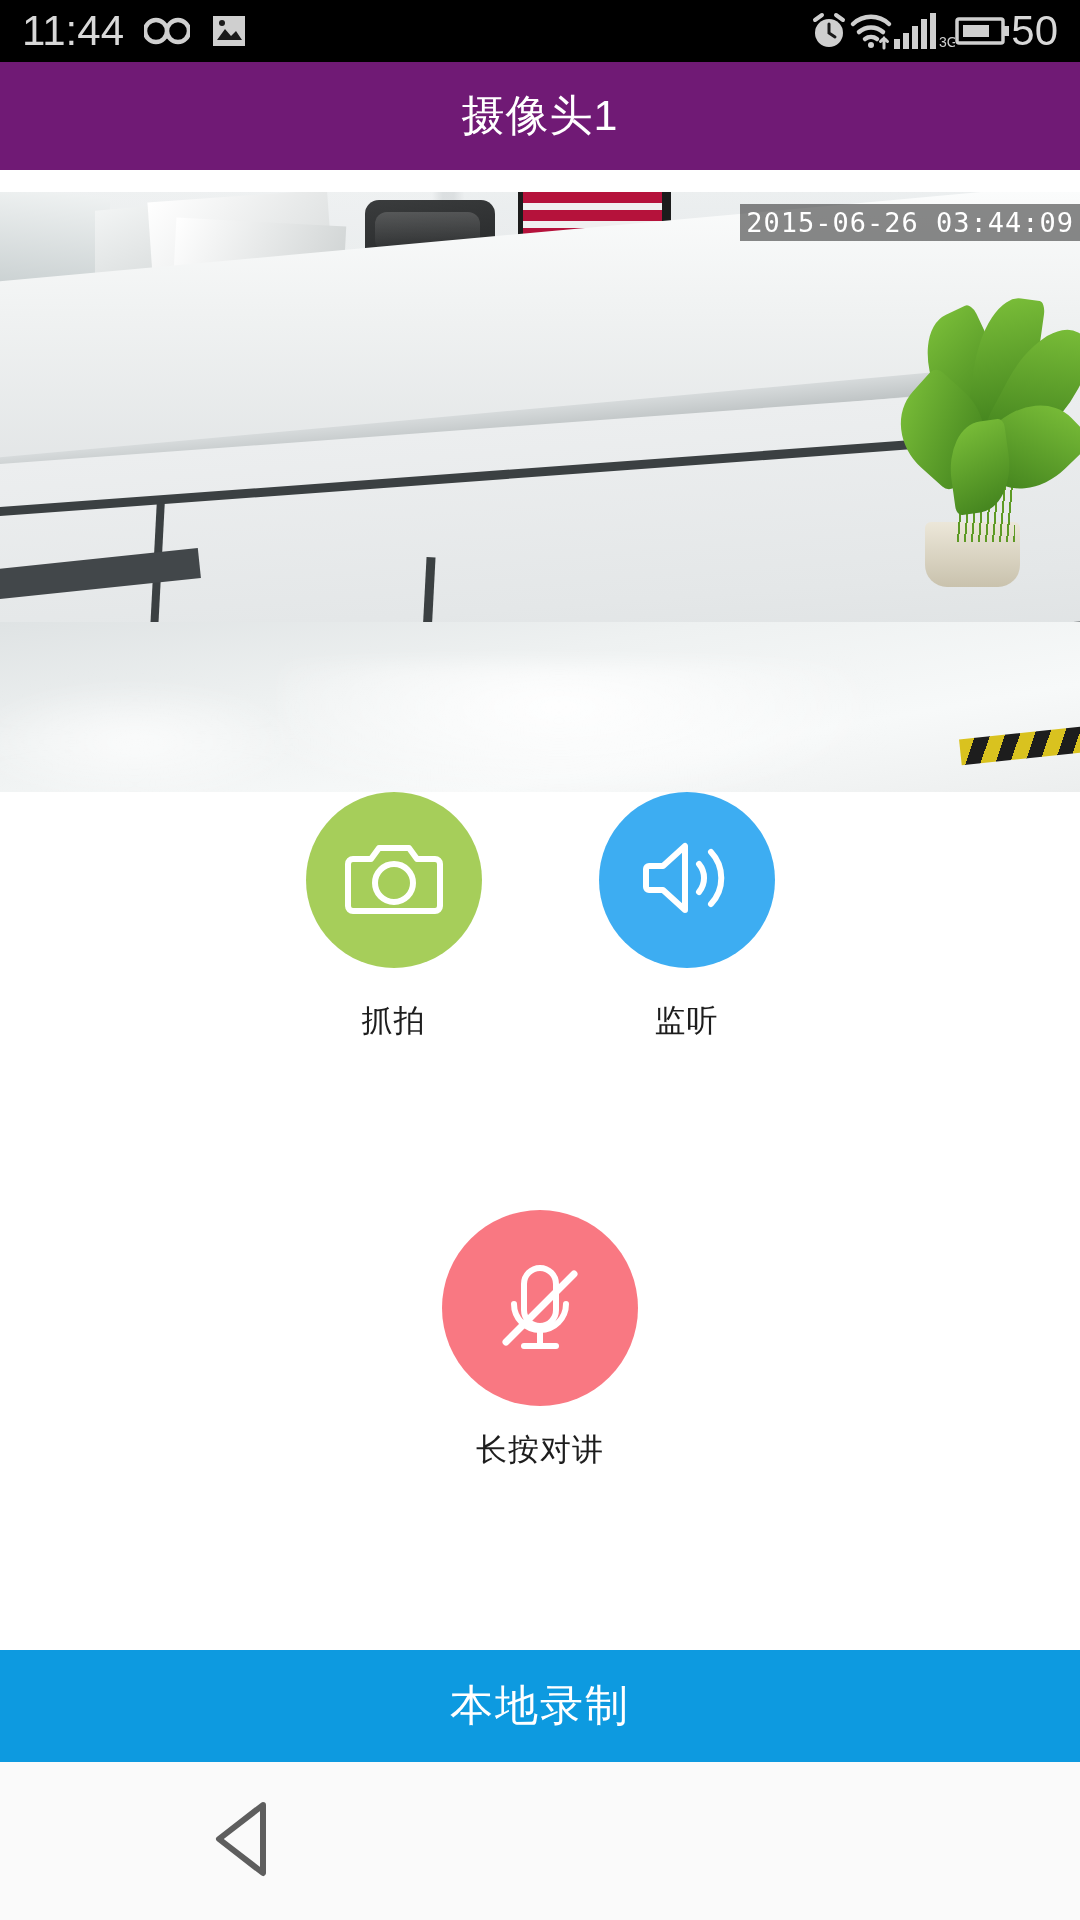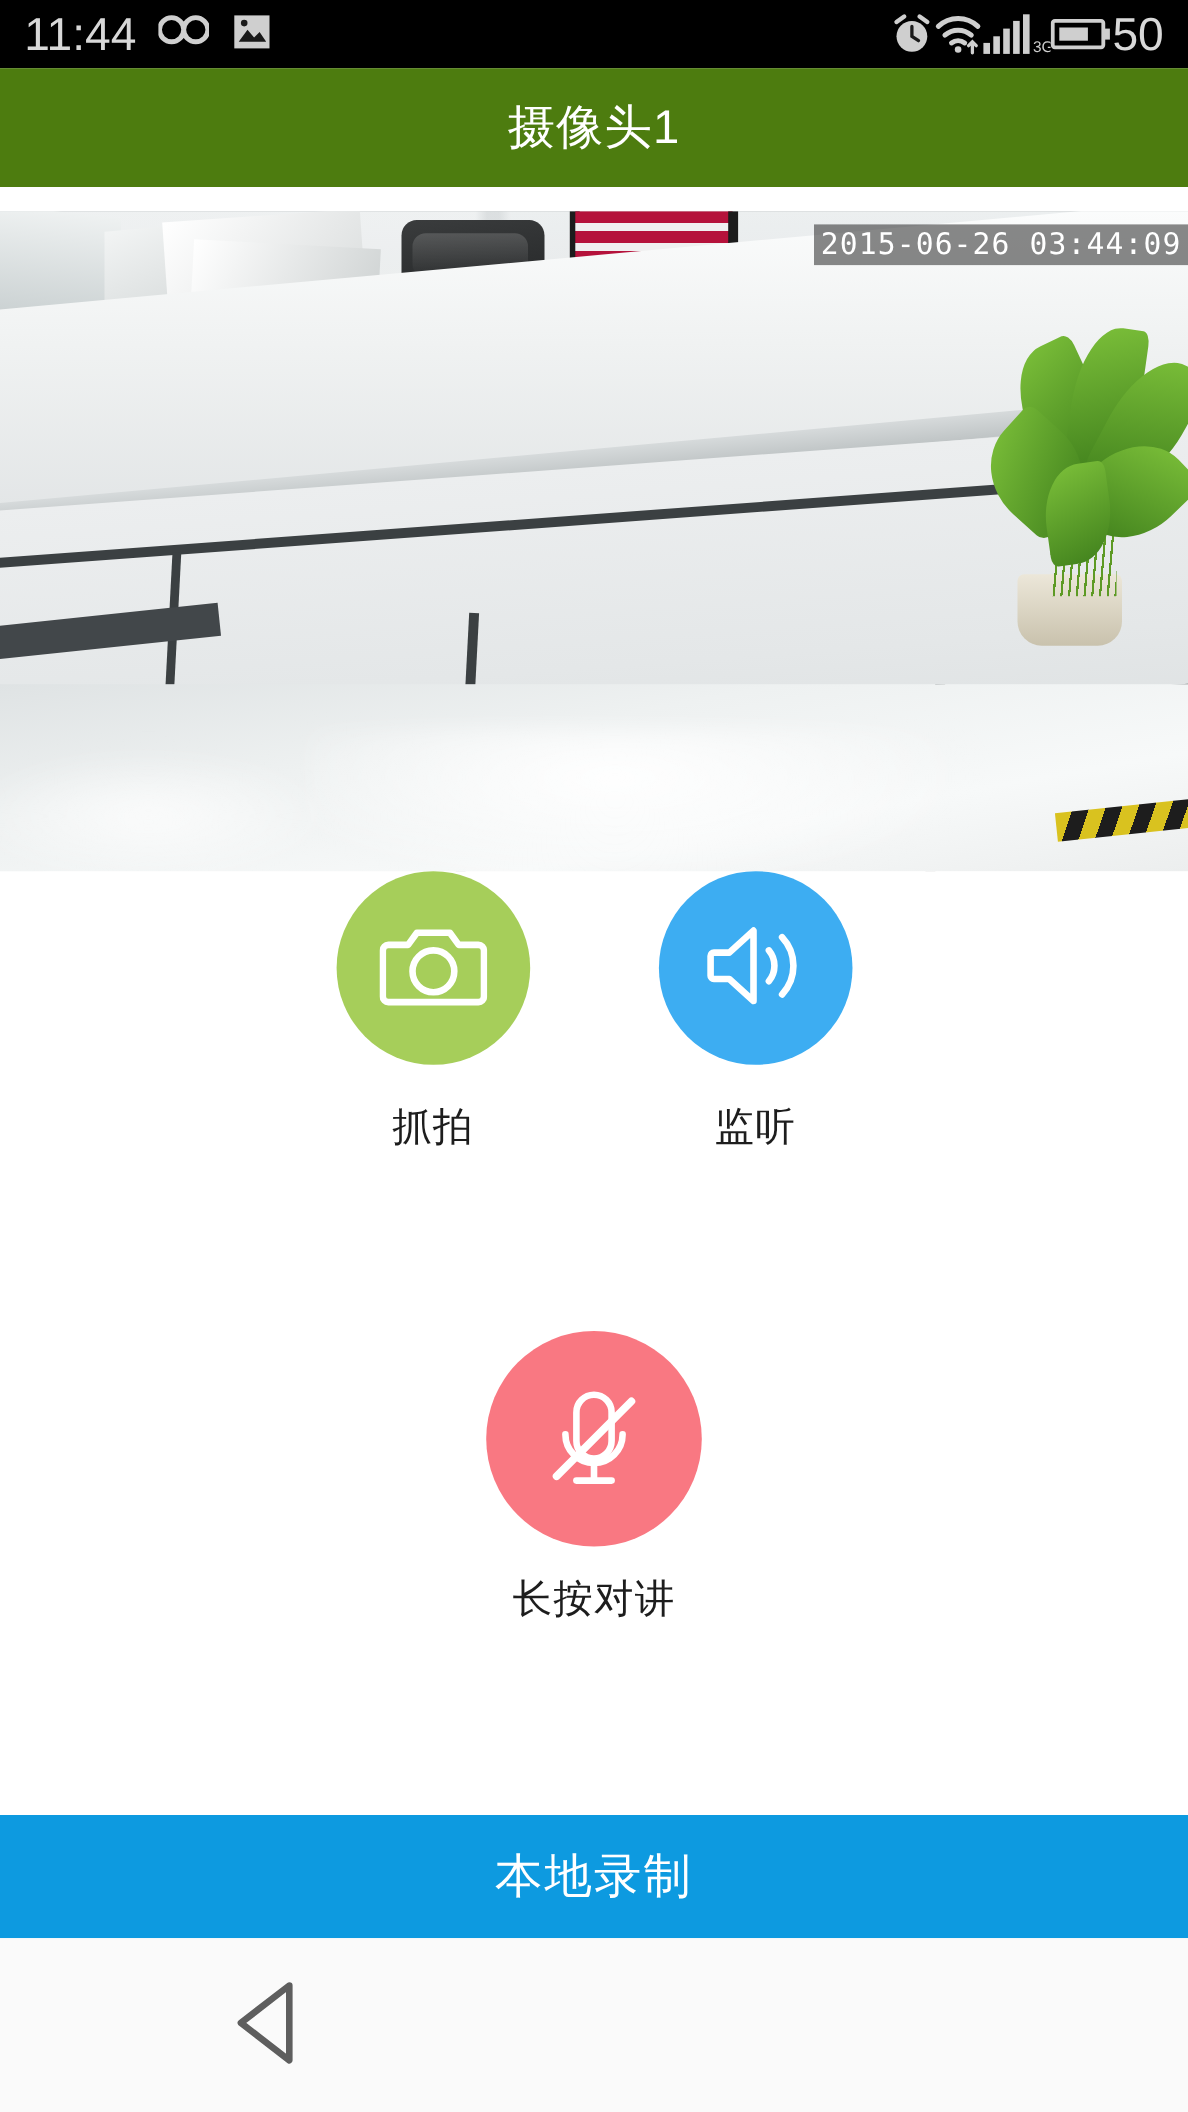--- a/index.html
+++ b/index.html
@@ -9,30 +9,30 @@
     background:#ffffff; overflow:hidden;
   }
   .screen{ position:relative; width:1080px; height:1920px; background:#fff; }
 
   
   .status-bar{
     position:absolute; top:0; left:0; width:1080px; height:62px;
     background:#000; display:flex; align-items:center;
     padding:0 22px; color:#cfcfcf;
   }
-  .sb-left{ display:flex; align-items:flex-start; gap:20px; }
+  .sb-left{ display:flex; align-items:center; gap:20px; }
   .sb-right{ margin-left:auto; display:flex; }
   .sb-time{ font-size:42px; letter-spacing:0px; color:#d8d8d8; font-weight:400; line-height:1; }
   .sb-icon{ display:inline-flex; align-items:center; justify-content:center; }
   .sb-batt-txt{ font-size:42px; color:#d8d8d8; line-height:1; }
 
   
   .title-bar{
     position:absolute; top:62px; left:0; width:1080px; height:108px;
-    background:#4d7c0f; display:flex; align-items:center; justify-content:center;
+    background:#701a75; display:flex; align-items:center; justify-content:center;
   }
   .title-text{ color:#fff; font-size:43px; font-weight:400; letter-spacing:1px; }
 
   
   .video-wrap{
     position:absolute; top:192px; left:0; width:1080px; height:600px;
     overflow:hidden; background:#b9bcbd;
   }
   .vid{ position:absolute; inset:0; }
   
@@ -132,21 +132,21 @@
   .row{ display:flex; justify-content:center; }
   .row-1{ position:absolute; top:0; left:0; width:1080px; }
   .row-1 .btn-cell{ width:293px; }
   .row-2{ position:absolute; top:418px; left:0; width:1080px; }
   .btn-cell{ display:flex; flex-direction:column; align-items:center; }
   .circle{
     width:176px; height:176px; border-radius:50%;
     display:flex; align-items:center; justify-content:center;
   }
   .circle.big{ width:196px; height:196px; }
-  .btn-label{ margin-top:32px; font-size:36px; color:#1d1d1d; letter-spacing:1px; }
+  .btn-label{ margin-top:32px; font-size:31px; color:#1d1d1d; letter-spacing:1px; }
   .btn-label.big{ margin-top:23px; }
 
   
   .bottom-bar{
     position:absolute; top:1650px; left:0; width:1080px; height:112px;
     background:#0d9ae0; display:flex; align-items:center; justify-content:center;
   }
   .bottom-bar .t{ color:#fff; font-size:43px; letter-spacing:2px; }
 
   

